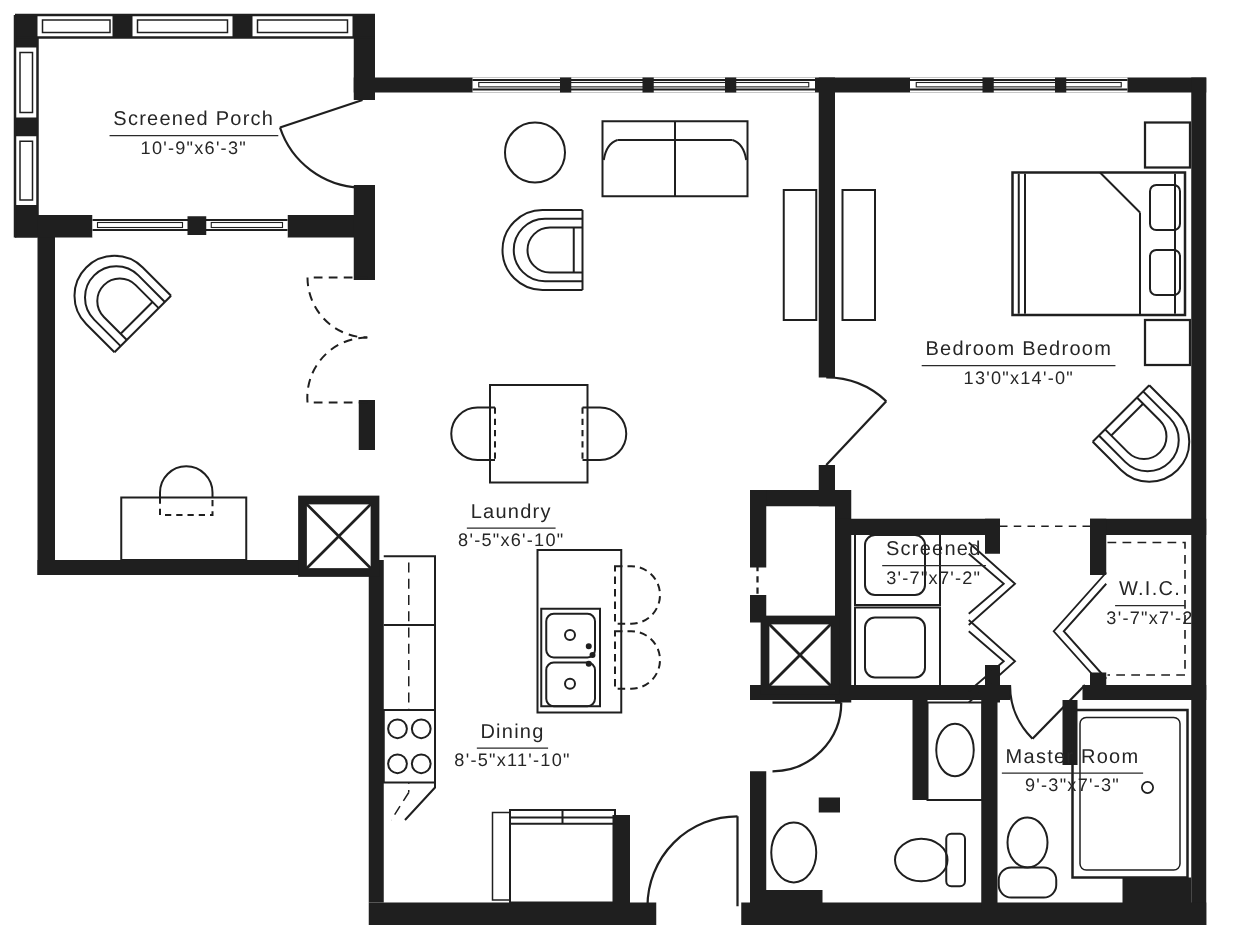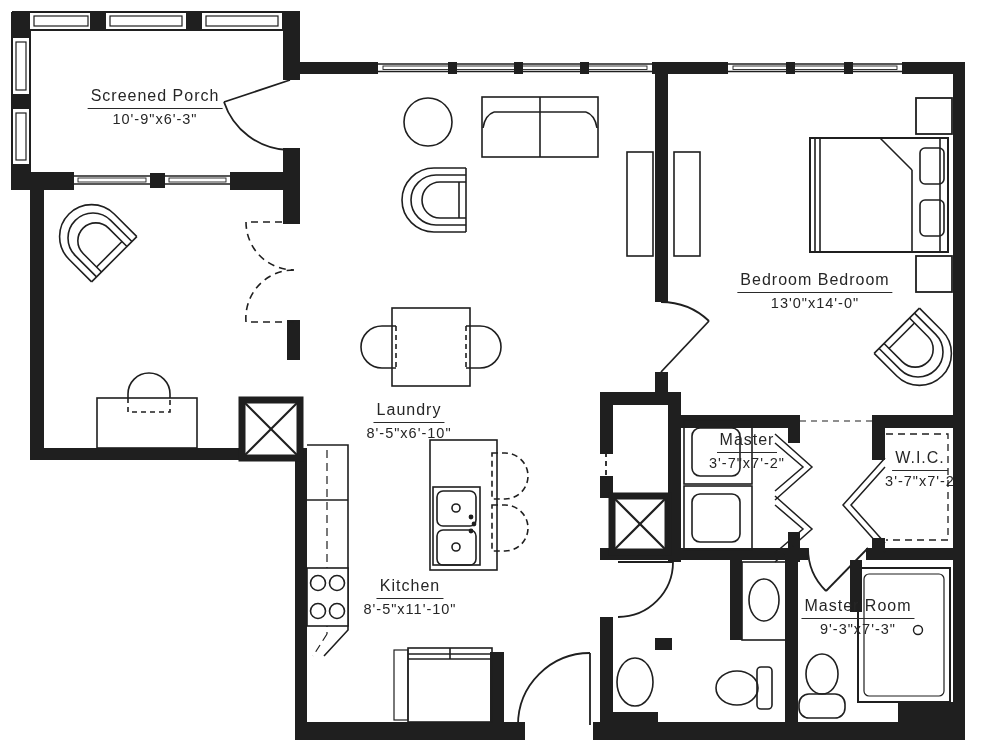--- a/index.html
+++ b/index.html
@@ -302,28 +302,28 @@
   </div>
   <div class="room-label" style="left:815px;top:270px">
     <span class="room-name">Bedroom Bedroom</span>
     <span class="room-dims">13'0"x14'-0"</span>
   </div>
   <div class="room-label" style="left:409px;top:400px">
     <span class="room-name">Laundry</span>
     <span class="room-dims">8'-5"x6'-10"</span>
   </div>
   <div class="room-label" style="left:747px;top:430px">
-    <span class="room-name">Master</span>
+    <span class="room-name">Screened</span>
     <span class="room-dims">3'-7"x7'-2"</span>
   </div>
-  <div class="room-label" style="left:920px;top:448px">
+  <div class="room-label" style="left:920px;top:462px">
     <span class="room-name">W.I.C.</span>
     <span class="room-dims">3'-7"x7'-2</span>
   </div>
   <div class="room-label" style="left:410px;top:576px">
-    <span class="room-name">Kitchen</span>
+    <span class="room-name">Dining</span>
     <span class="room-dims">8'-5"x11'-10"</span>
   </div>
   <div class="room-label" style="left:858px;top:596px">
     <span class="room-name">Master Room</span>
     <span class="room-dims">9'-3"x7'-3"</span>
   </div>
 </div>
 
 </body></html>

